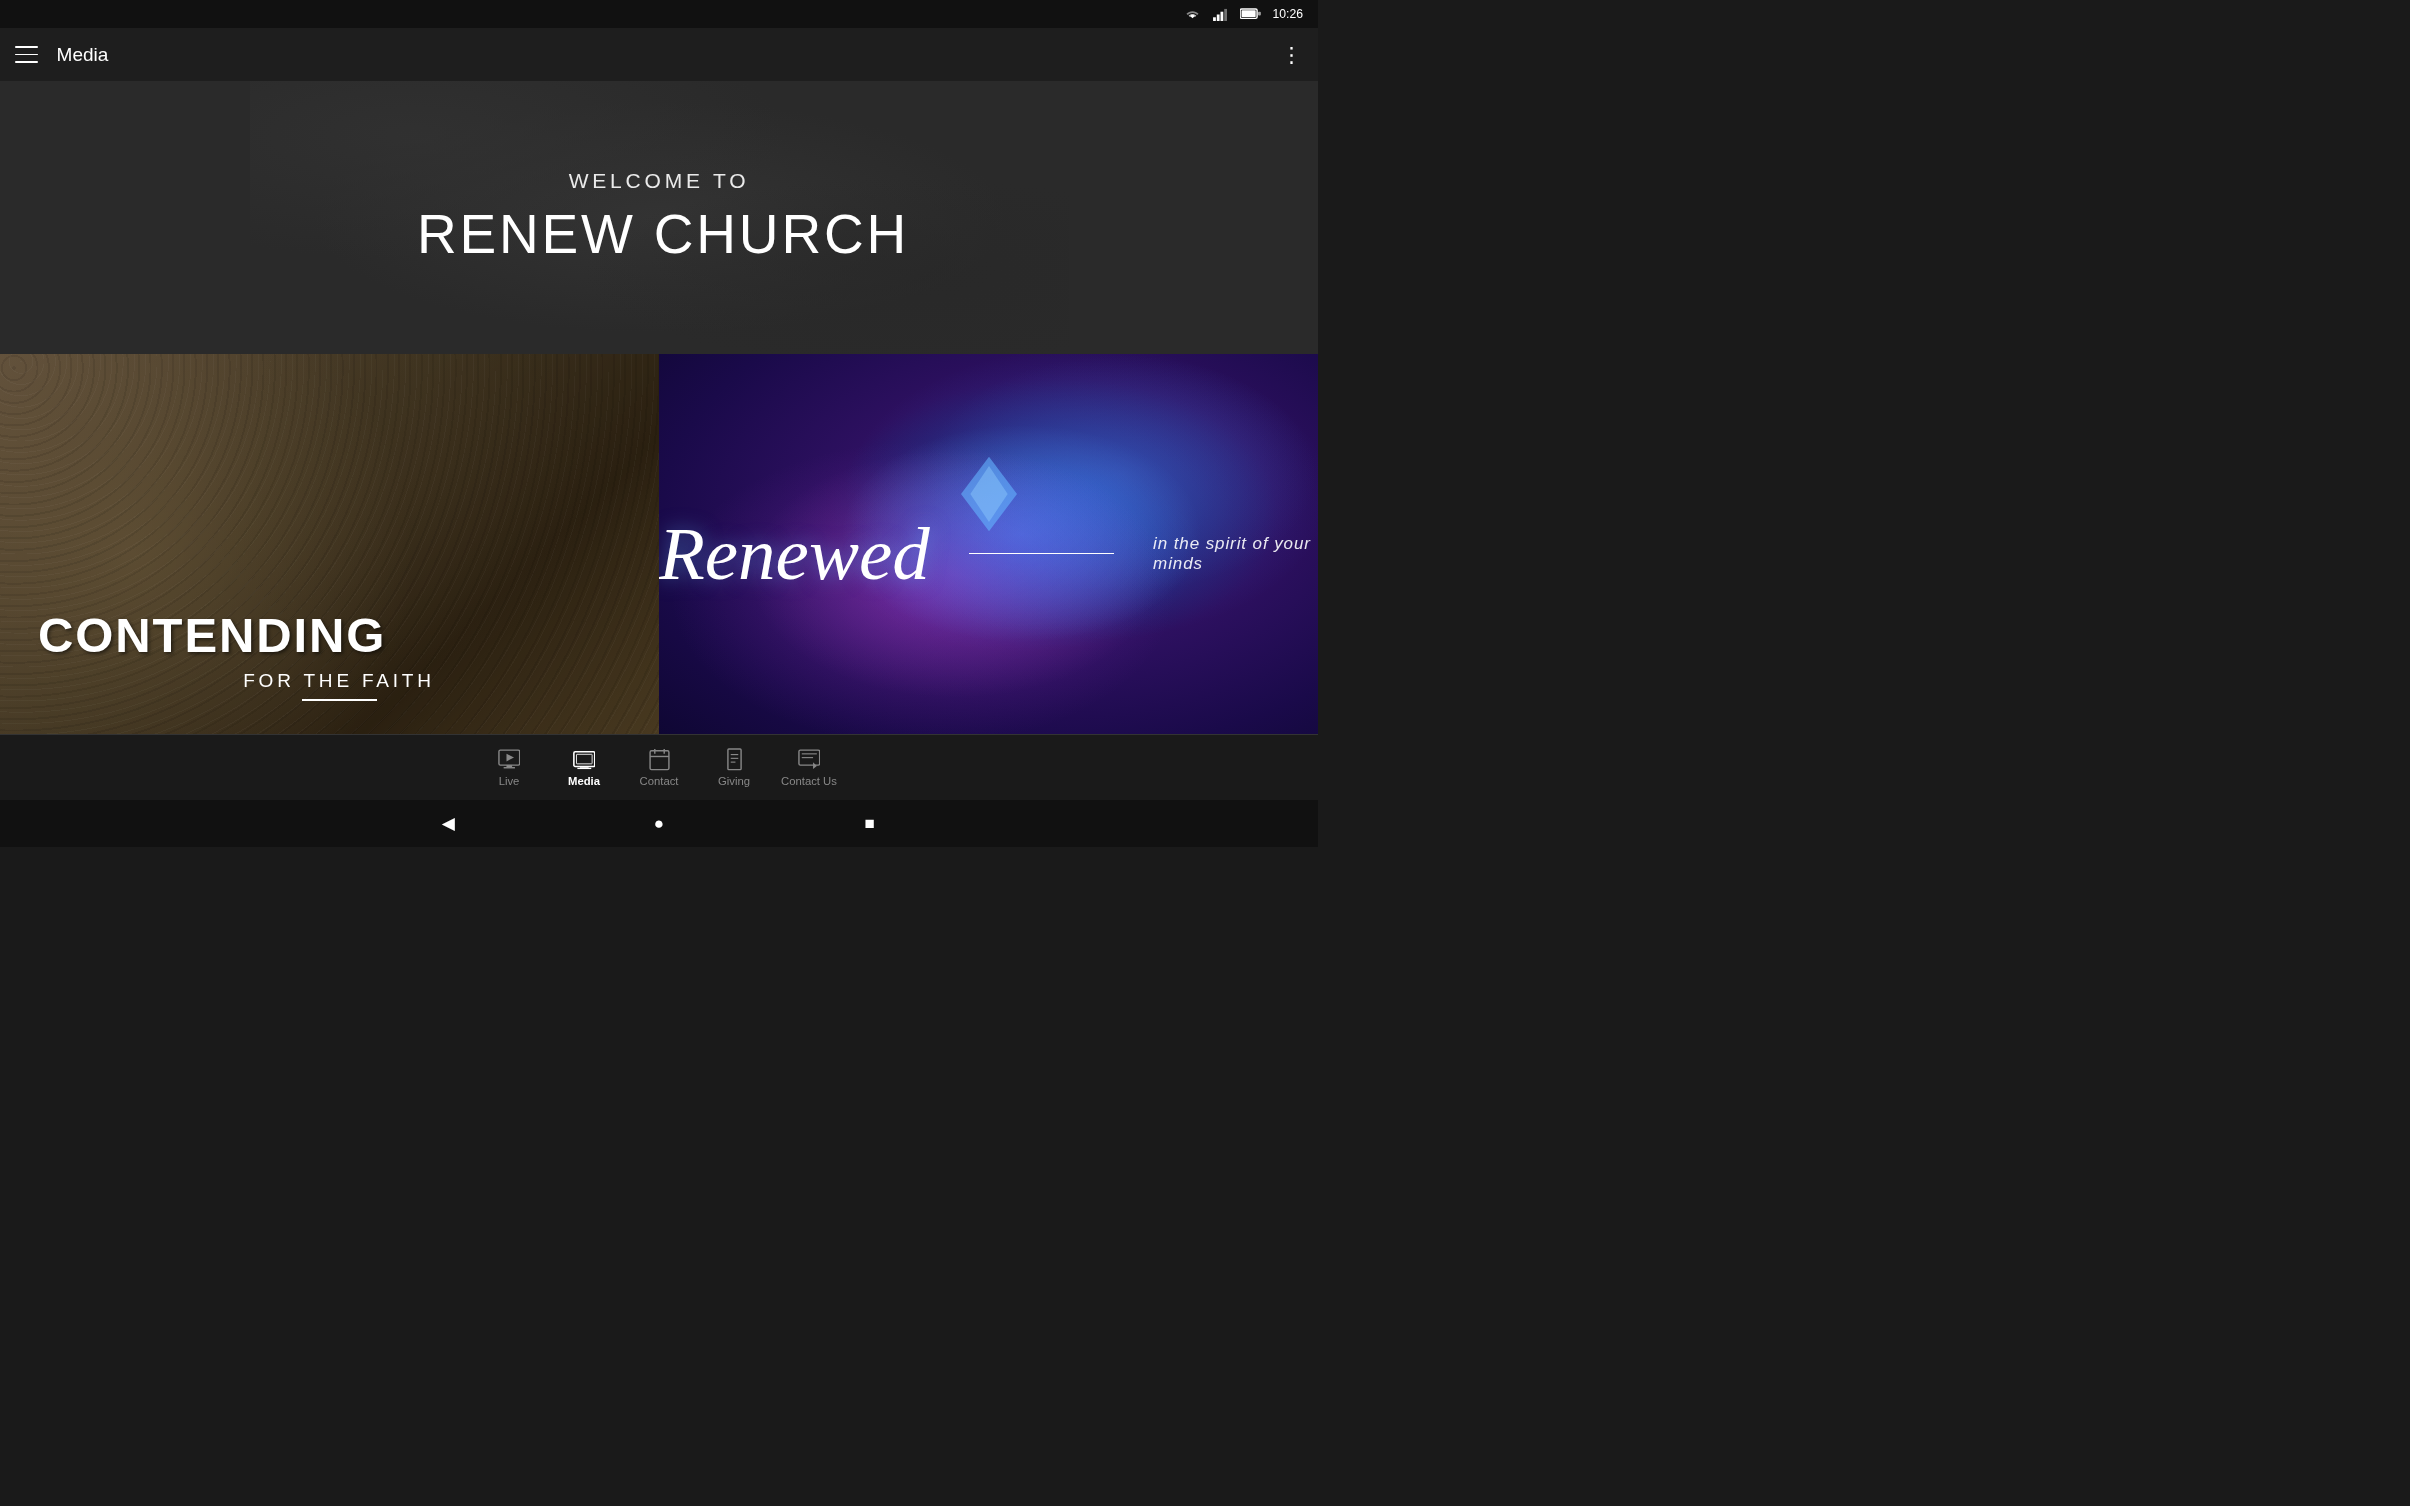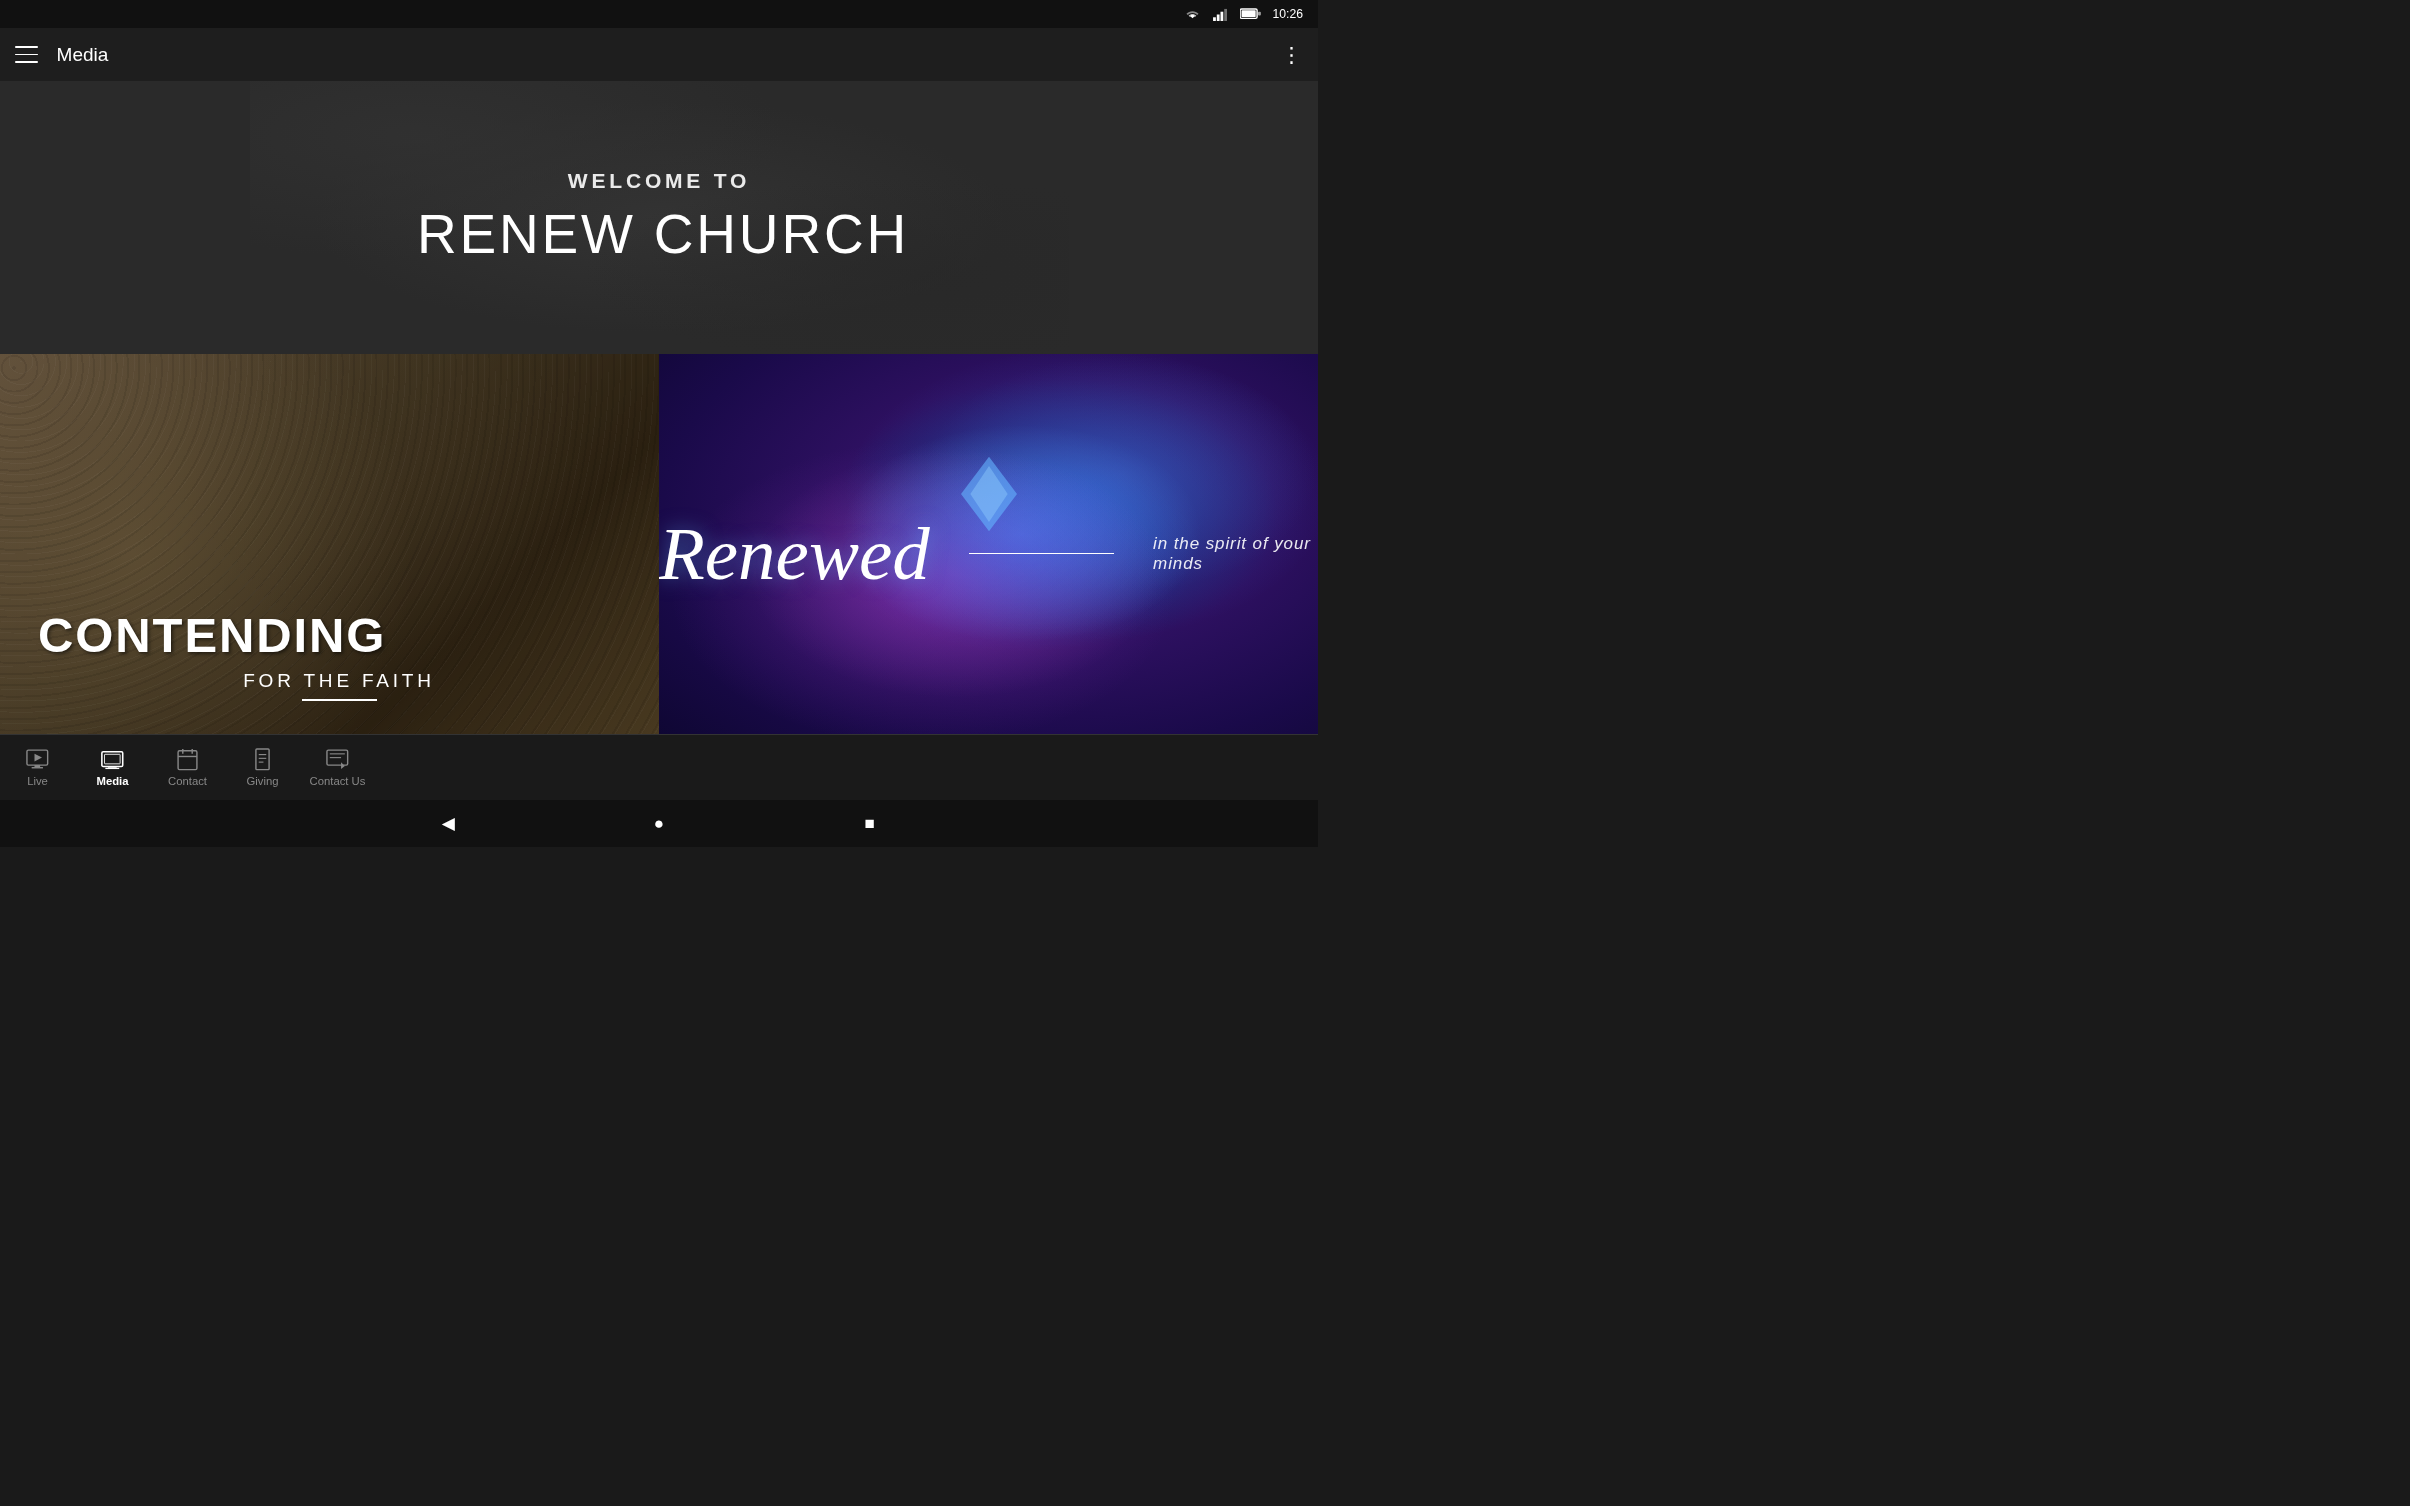--- a/index.html
+++ b/index.html
@@ -124,21 +124,21 @@
       inset: 0;
       display: flex;
       flex-direction: column;
       align-items: center;
       justify-content: center;
       color: white;
     }
 
     .hero-welcome {
       font-size: 21px;
-      font-weight: 700;
+      font-weight: 400;
       letter-spacing: 3.8px;
       margin-bottom: 9.4px;
       color: rgba(255,255,255,0.9);
     }
 
     .hero-church-name {
       font-size: 55px;
       font-weight: 300;
       letter-spacing: 2.8px;
       color: white;
@@ -277,21 +277,21 @@
 
     
     #bottom-nav {
       position: absolute;
       bottom: 47px;
       left: 0; right: 0;
       height: 66px;
       background: #1a1a1a;
       display: flex;
       align-items: center;
-      justify-content: flex-start;
+      justify-content: center;
       border-top: 0.9px solid #333;
     }
 
     .nav-item {
       display: flex;
       flex-direction: column;
       align-items: center;
       gap: 3.8px;
       cursor: pointer;
       color: #888;

